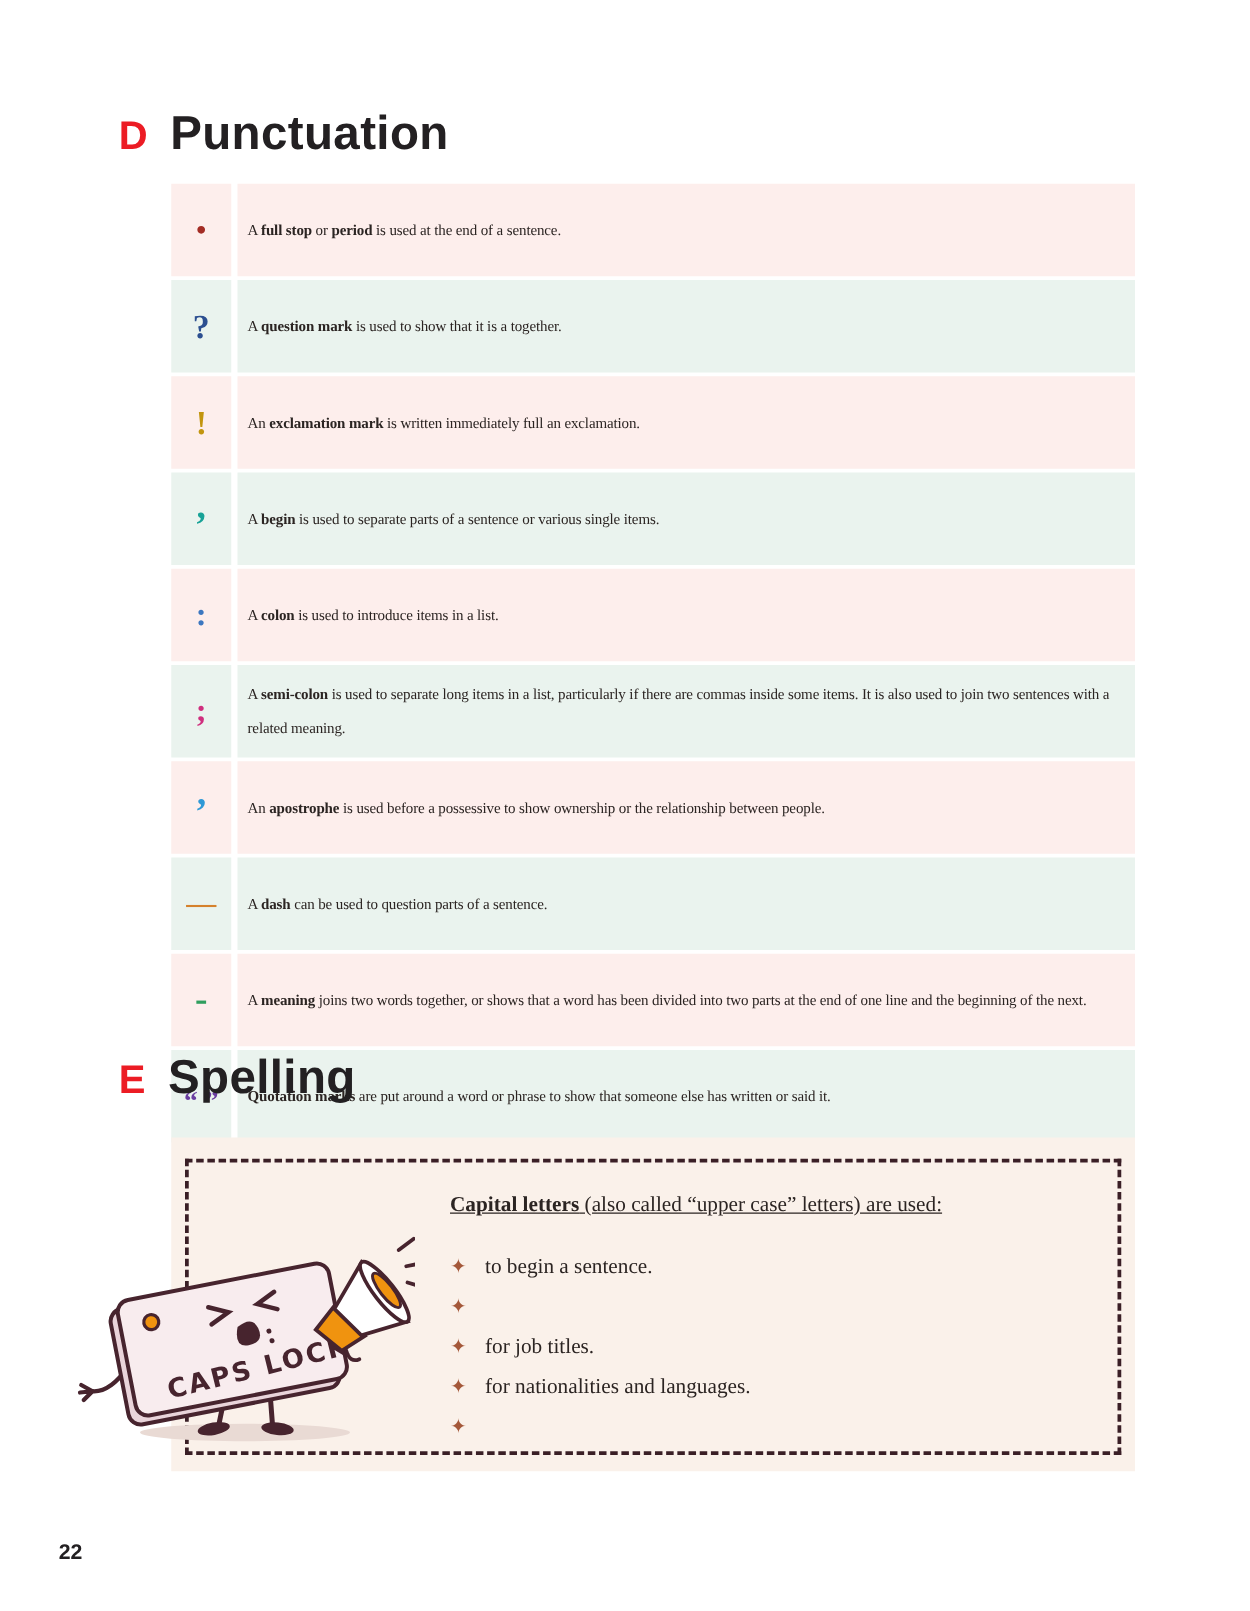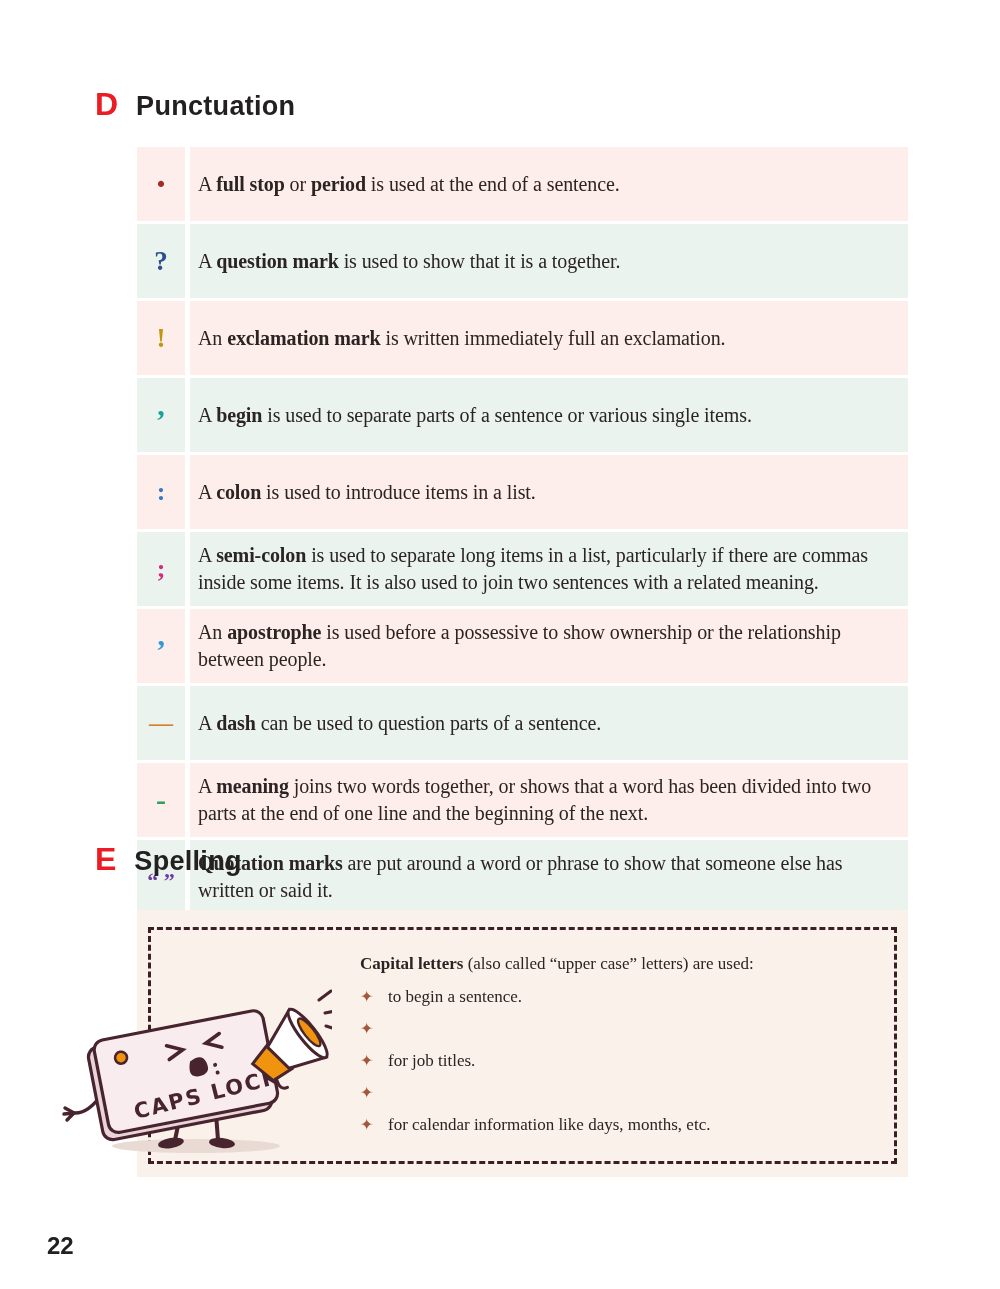--- a/index.html
+++ b/index.html
@@ -7,55 +7,55 @@
     position:relative;width:1000px;height:1289px;background:#ffffff;
     font-family:"Liberation Serif", serif;color:var(--body_text);
     overflow:hidden;
   }
   
   .hdr{position:absolute;left:95px;display:flex;align-items:baseline;gap:18px;
        font-family:"Liberation Sans", sans-serif;font-weight:bold;}
   .hdr-d{top:88px;}
   .hdr-e{top:843px;}
   .sec-letter{color:var(--accent_red);font-size:32px;line-height:1;}
-  .sec-title{color:var(--heading_black);font-size:27px;line-height:1;letter-spacing:.3px;}
+  .sec-title{color:var(--heading_black);font-size:38px;line-height:1;letter-spacing:.3px;}
 
   
   .ptable{position:absolute;left:137px;top:147px;width:771px;
           display:flex;flex-direction:column;gap:3px;}
   .prow{display:flex;min-height:62px;}
   .pcell{min-height:62px;}
   .picon{width:48px;margin-right:5px;flex:0 0 48px;display:flex;align-items:center;justify-content:center;
          font-family:"Liberation Serif", serif;font-weight:bold;}
   .ptext{flex:1;display:flex;align-items:center;padding:6px 12px 6px 8px;}
-  .ptxt-inner{font-size:20px;line-height:27px;letter-spacing:-0.1px;}
+  .ptxt-inner{font-size:12px;line-height:27px;letter-spacing:-0.1px;}
   .prow.pink  .pcell{background:var(--row_pink);}
   .prow.green .pcell{background:var(--row_green);}
   .ptxt-inner b{font-weight:bold;}
 
   
   .spellbox{position:absolute;left:137px;top:910px;width:771px;height:267px;
             background:var(--box_cream);}
   .dashedborder{position:absolute;left:11px;top:17px;right:11px;bottom:13px;
             border:3px dashed var(--dash_border);}
   .caps-content{position:absolute;left:223px;top:40px;width:540px;font-size:17px;line-height:27px;}
-  .caps-title{margin:0 0 6px 0;}
+  .caps-title{margin:0 0 22px 0;text-decoration:underline;}
   .caps-title b{font-weight:bold;}
   .caps-list{list-style:none;margin:0;padding:0;}
   .caps-list li{display:flex;align-items:baseline;margin-bottom:5px;}
   .caps-star{color:var(--star_brown);font-size:16px;flex:0 0 18px;margin-right:10px;
              font-family:"DejaVu Sans", sans-serif;}
 
   
   .illus{position:absolute;left:62px;top:982px;width:270px;height:178px;}
 
   
   .pagenum{position:absolute;left:47px;top:1232px;
            font-family:"Liberation Sans", sans-serif;font-weight:bold;
-           font-size:24px;color:#232022;}
+           font-size:17px;color:#232022;}
 </style>
 </head>
 <body>
 
 <div class="page">
 
   <div class="hdr hdr-d">
     <span class="sec-letter">D</span>
     <span class="sec-title">Punctuation</span>
   </div>
@@ -159,24 +159,24 @@
           </li>
           <li>
             <span class="caps-star">✦</span>
           </li>
           <li>
             <span class="caps-star">✦</span>
             <span>for job titles.</span>
           </li>
           <li>
             <span class="caps-star">✦</span>
-          </li>
-          <li>
-            <span class="caps-star">✦</span>
-            <span>for calendar information like days, months, etc.</span>
+            <span>for nationalities and languages.</span>
+          </li>
+          <li>
+            <span class="caps-star">✦</span>
           </li>
         </ul>
     </div>
   </div>
 
   <svg class="illus" viewBox="-14 0 270 178">
 
     <ellipse cx="120" cy="164" rx="84" ry="7" fill="#e9dad4"></ellipse>
 
     <g stroke="#47242e" stroke-width="4" stroke-linecap="round">

